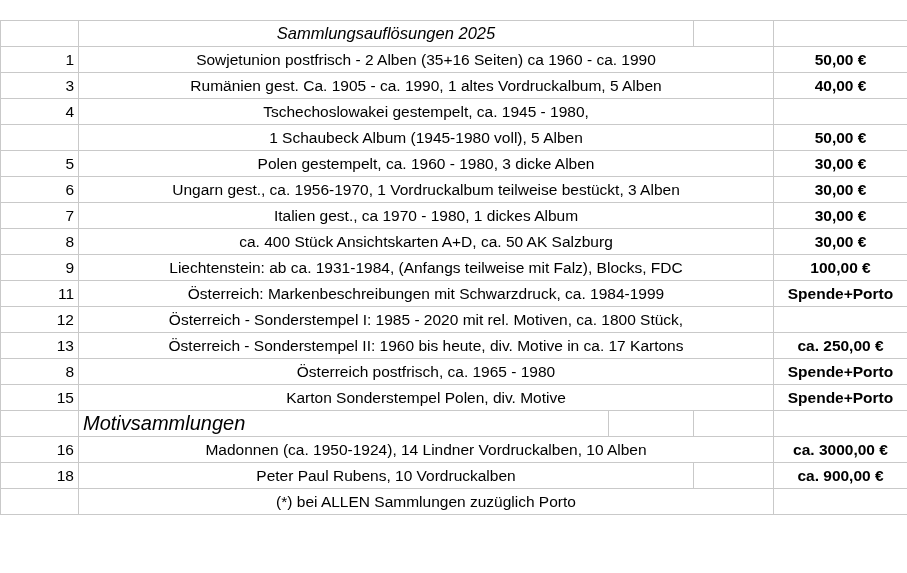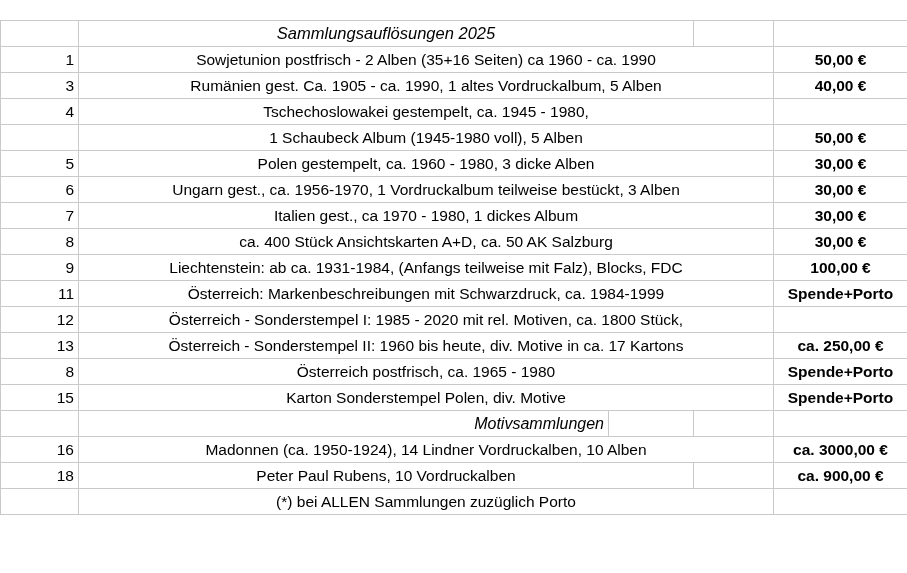--- a/index.html
+++ b/index.html
@@ -56,23 +56,23 @@
     font-weight: bold;
   }
   td.blank { }
 
   .title-cell {
     text-align: center;
     font-style: italic;
     font-size: 16.5px;
   }
   .section-cell {
-    text-align: right;
+    text-align: left;
     font-style: italic;
-    font-size: 16px;
+    font-size: 20px;
   }
 </style>
 </head>
 <body>
 
 <div id="sheet">
 <table class="grid">
   <colgroup>
     <col class="c-num">
     <col class="c-desc">

